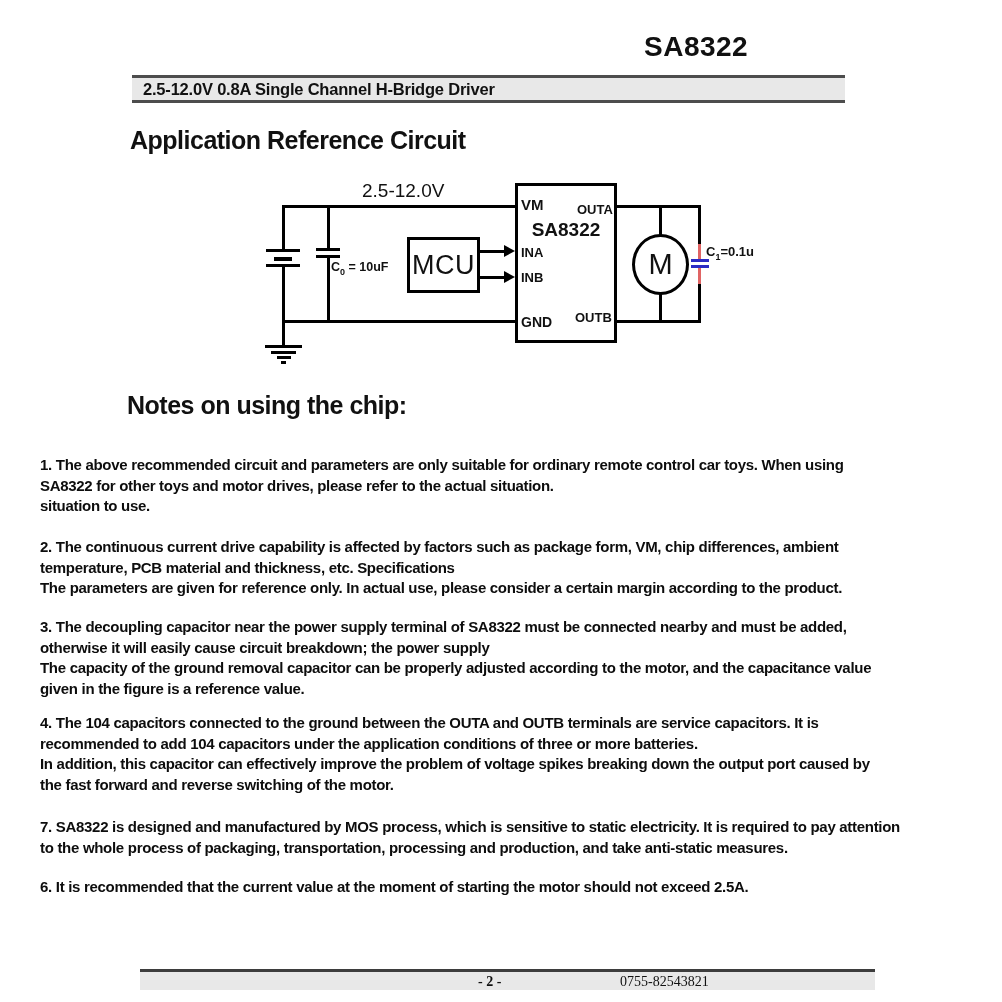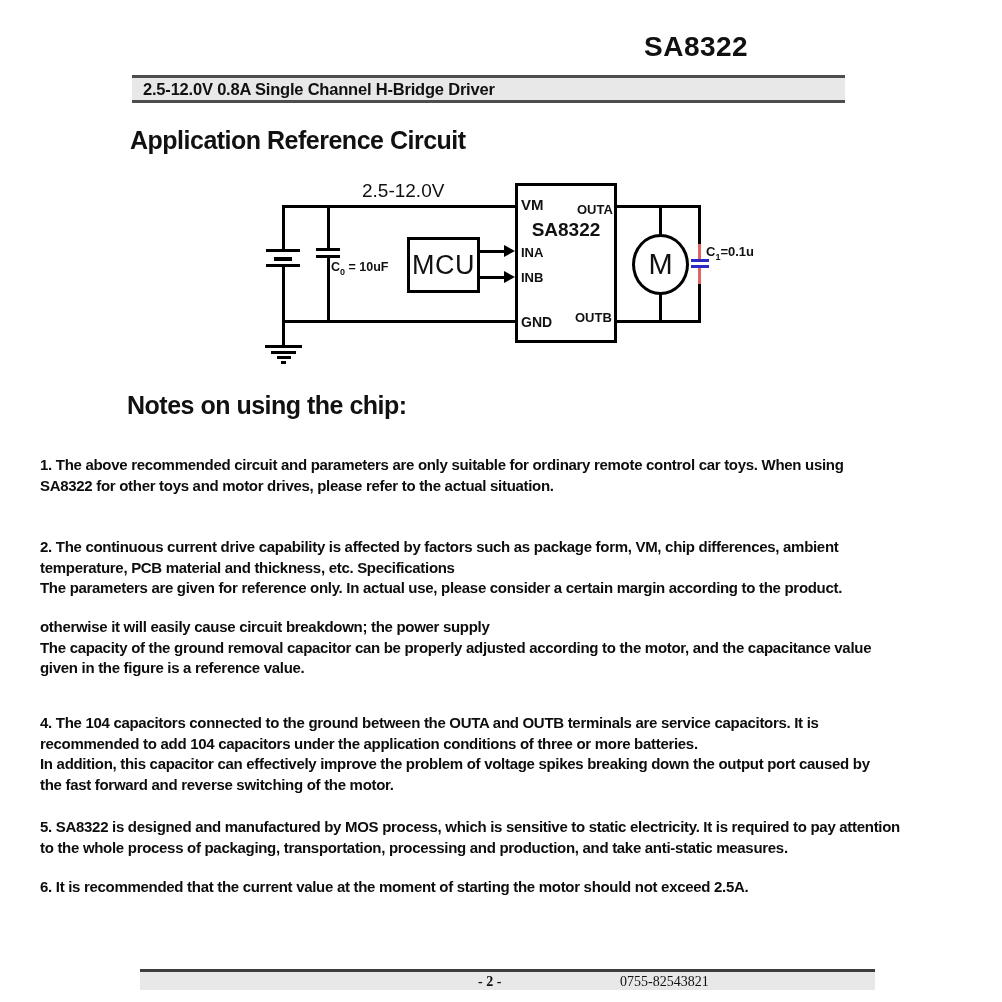--- a/index.html
+++ b/index.html
@@ -114,39 +114,41 @@
     <div class="w" style="left:698px; top:284px; width:2.5px; height:38px;"></div>
     <div class="cap-label" style="left:706px; top:244px; font-size:13px;"><span>C</span><sub>1</sub><span>=0.1u</span></div>
   </div>
 
   <div class="abs h-notes">Notes on using the chip:</div>
 
   <div id="notes-list">
       <div class="note-para" style="top: 455px;">
         <div class="note-line">1. The above recommended circuit and parameters are only suitable for ordinary remote control car toys. When using</div>
         <div class="note-line">SA8322 for other toys and motor drives, please refer to the actual situation.</div>
+        <div class="note-line">situation to use.</div>
       </div>
       <div class="note-para" style="top: 537px;">
         <div class="note-line">2. The continuous current drive capability is affected by factors such as package form, VM, chip differences, ambient</div>
         <div class="note-line">temperature, PCB material and thickness, etc. Specifications</div>
         <div class="note-line">The parameters are given for reference only. In actual use, please consider a certain margin according to the product.</div>
       </div>
       <div class="note-para" style="top: 617px;">
+        <div class="note-line">3. The decoupling capacitor near the power supply terminal of SA8322 must be connected nearby and must be added,</div>
         <div class="note-line">otherwise it will easily cause circuit breakdown; the power supply</div>
         <div class="note-line">The capacity of the ground removal capacitor can be properly adjusted according to the motor, and the capacitance value</div>
         <div class="note-line">given in the figure is a reference value.</div>
       </div>
       <div class="note-para" style="top: 713px;">
         <div class="note-line">4. The 104 capacitors connected to the ground between the OUTA and OUTB terminals are service capacitors. It is</div>
         <div class="note-line">recommended to add 104 capacitors under the application conditions of three or more batteries.</div>
         <div class="note-line">In addition, this capacitor can effectively improve the problem of voltage spikes breaking down the output port caused by</div>
         <div class="note-line">the fast forward and reverse switching of the motor.</div>
       </div>
       <div class="note-para" style="top: 817px;">
-        <div class="note-line">5. SA8322 is designed and manufactured by MOS process, which is sensitive to static electricity. It is required to pay attention</div>
+        <div class="note-line">7. SA8322 is designed and manufactured by MOS process, which is sensitive to static electricity. It is required to pay attention</div>
         <div class="note-line">to the whole process of packaging, transportation, processing and production, and take anti-static measures.</div>
       </div>
       <div class="note-para" style="top: 877px;">
         <div class="note-line">6. It is recommended that the current value at the moment of starting the motor should not exceed 2.5A.</div>
       </div>
     </div>
 
   <div class="footer-bar">
     <span class="footer-text footer-page">- 2 -</span>
     <span class="footer-text footer-phone">0755-82543821</span>

